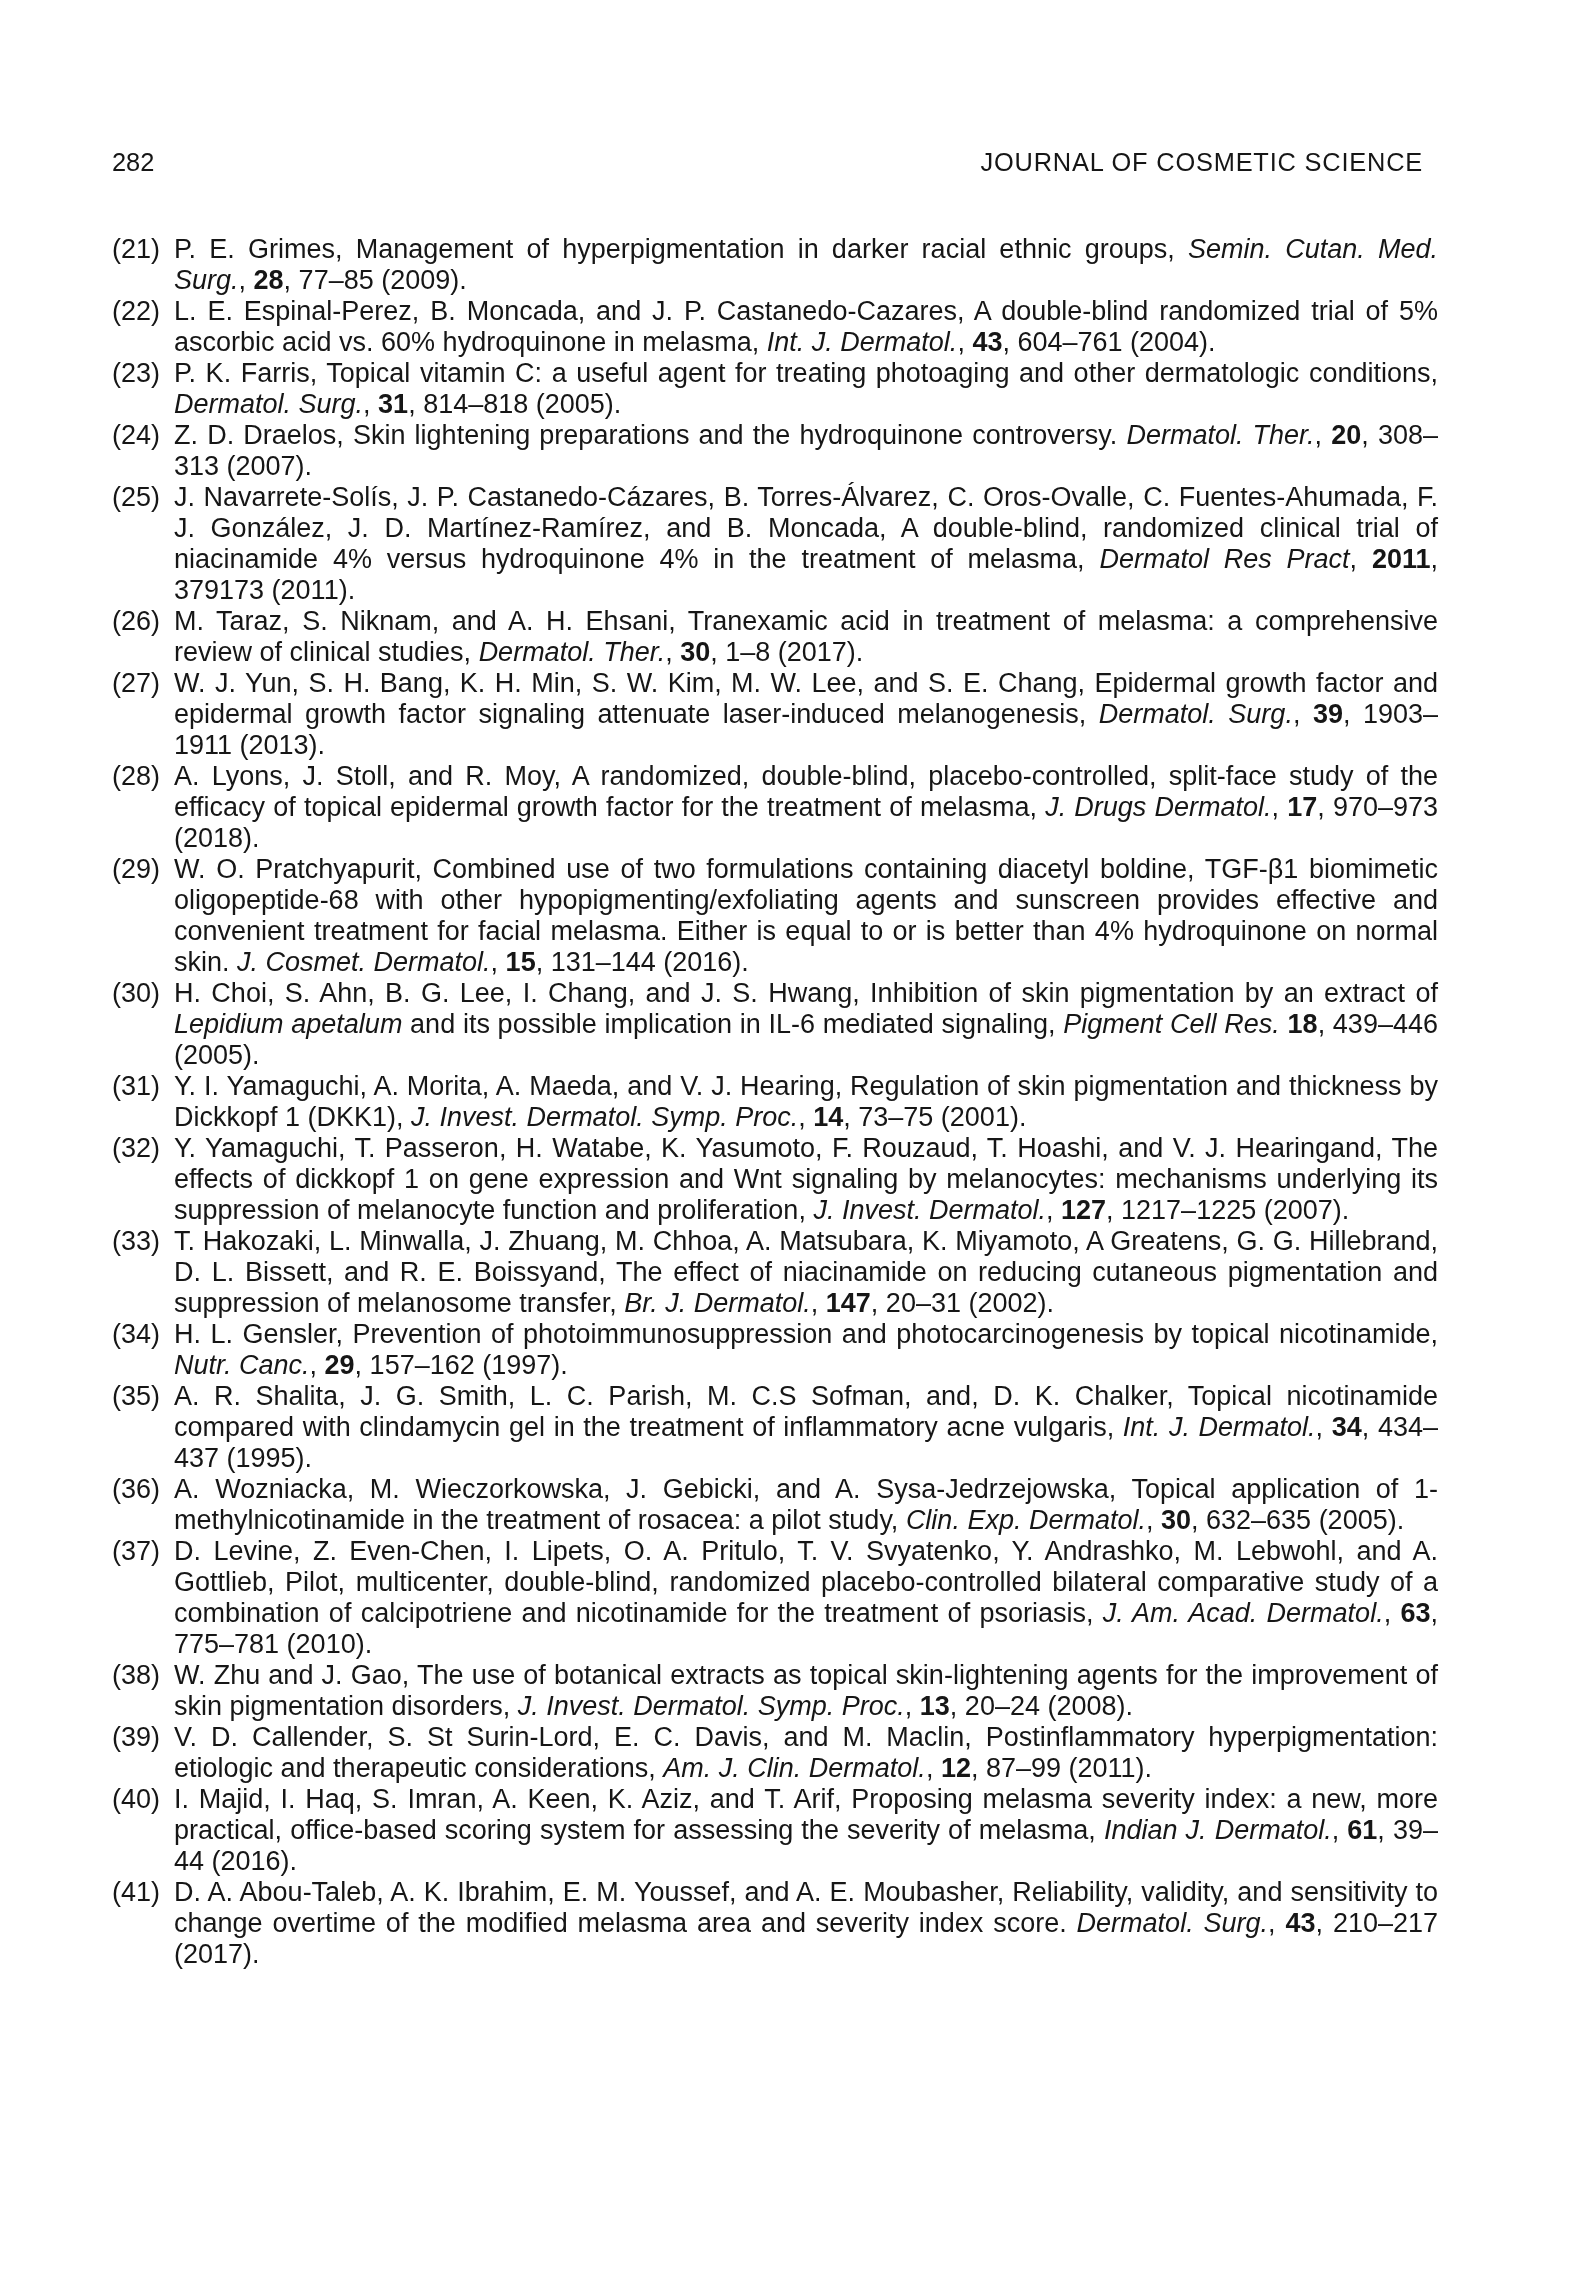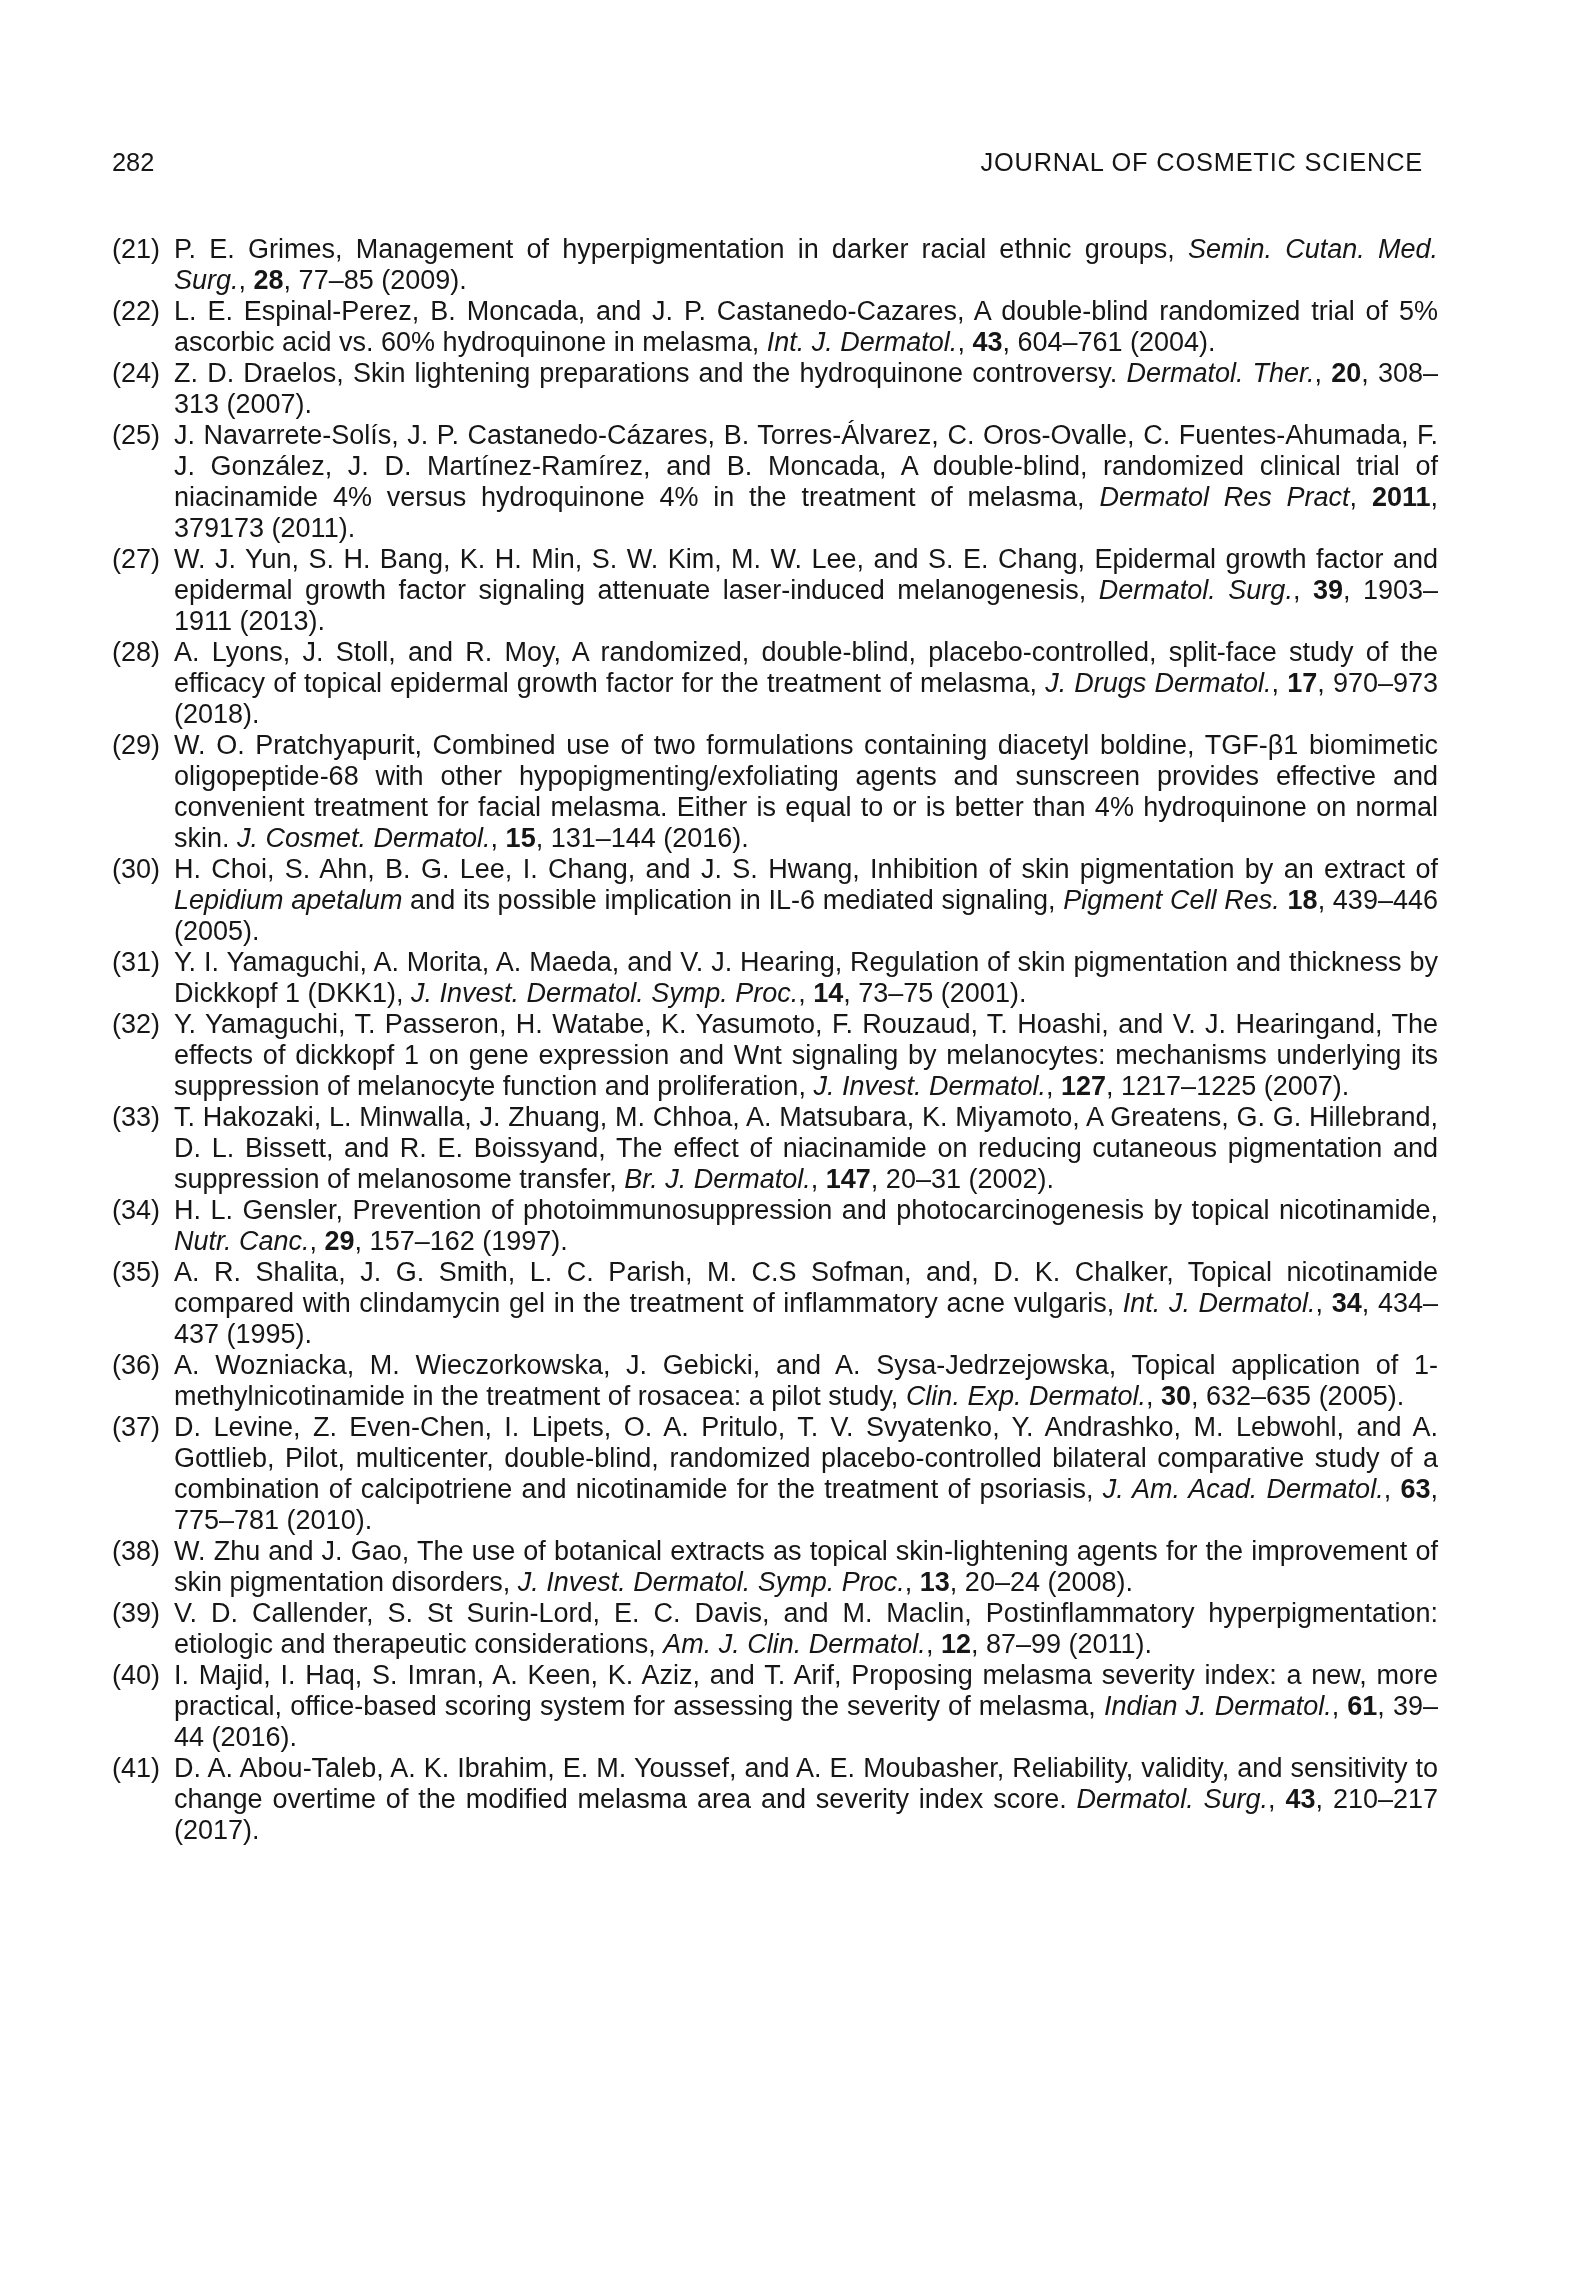--- a/index.html
+++ b/index.html
@@ -60,22 +60,24 @@
 <body>
 
 <div class="page">
   <header class="page-header">
     <span class="page-number">282</span>
     <h1 class="journal-title">JOURNAL OF COSMETIC SCIENCE</h1>
   </header>
   <main class="references" id="refs">
       <p class="ref"><span class="ref-num">(21)</span><span class="seg-plain">P. E. Grimes, Management of hyperpigmentation in darker racial ethnic groups, </span><span class="seg-italic">Semin. Cutan. Med. Surg.</span><span class="seg-plain">, </span><span class="seg-bold">28</span><span class="seg-plain">, 77–85 (2009).</span></p>
       <p class="ref"><span class="ref-num">(22)</span><span class="seg-plain">L. E. Espinal-Perez, B. Moncada, and J. P. Castanedo-Cazares, A double-blind randomized trial of 5% ascorbic acid vs. 60% hydroquinone in melasma, </span><span class="seg-italic">Int. J. Dermatol.</span><span class="seg-plain">, </span><span class="seg-bold">43</span><span class="seg-plain">, 604–761 (2004).</span></p>
+      <p class="ref"><span class="ref-num">(23)</span><span class="seg-plain">P. K. Farris, Topical vitamin C: a useful agent for treating photoaging and other dermatologic conditions, </span><span class="seg-italic">Dermatol. Surg.</span><span class="seg-plain">, </span><span class="seg-bold">31</span><span class="seg-plain">, 814–818 (2005).</span></p>
       <p class="ref"><span class="ref-num">(24)</span><span class="seg-plain">Z. D. Draelos, Skin lightening preparations and the hydroquinone controversy. </span><span class="seg-italic">Dermatol. Ther.</span><span class="seg-plain">, </span><span class="seg-bold">20</span><span class="seg-plain">, 308–313 (2007).</span></p>
       <p class="ref"><span class="ref-num">(25)</span><span class="seg-plain">J. Navarrete-Solís, J. P. Castanedo-Cázares, B. Torres-Álvarez, C. Oros-Ovalle, C. Fuentes-Ahumada, F. J. González, J. D. Martínez-Ramírez, and B. Moncada, A double-blind, randomized clinical trial of niacinamide 4% versus hydroquinone 4% in the treatment of melasma, </span><span class="seg-italic">Dermatol Res Pract</span><span class="seg-plain">, </span><span class="seg-bold">2011</span><span class="seg-plain">, 379173 (2011).</span></p>
+      <p class="ref"><span class="ref-num">(26)</span><span class="seg-plain">M. Taraz, S. Niknam, and A. H. Ehsani, Tranexamic acid in treatment of melasma: a comprehensive review of clinical studies, </span><span class="seg-italic">Dermatol. Ther.</span><span class="seg-plain">, </span><span class="seg-bold">30</span><span class="seg-plain">, 1–8 (2017).</span></p>
       <p class="ref"><span class="ref-num">(27)</span><span class="seg-plain">W. J. Yun, S. H. Bang, K. H. Min, S. W. Kim, M. W. Lee, and S. E. Chang, Epidermal growth factor and epidermal growth factor signaling attenuate laser-induced melanogenesis, </span><span class="seg-italic">Dermatol. Surg.</span><span class="seg-plain">, </span><span class="seg-bold">39</span><span class="seg-plain">, 1903–1911 (2013).</span></p>
       <p class="ref"><span class="ref-num">(28)</span><span class="seg-plain">A. Lyons, J. Stoll, and R. Moy, A randomized, double-blind, placebo-controlled, split-face study of the efficacy of topical epidermal growth factor for the treatment of melasma, </span><span class="seg-italic">J. Drugs Dermatol.</span><span class="seg-plain">, </span><span class="seg-bold">17</span><span class="seg-plain">, 970–973 (2018).</span></p>
       <p class="ref"><span class="ref-num">(29)</span><span class="seg-plain">W. O. Pratchyapurit, Combined use of two formulations containing diacetyl boldine, TGF-β1 biomimetic oligopeptide-68 with other hypopigmenting/exfoliating agents and sunscreen provides effective and convenient treatment for facial melasma. Either is equal to or is better than 4% hydroquinone on normal skin. </span><span class="seg-italic">J. Cosmet. Dermatol.</span><span class="seg-plain">, </span><span class="seg-bold">15</span><span class="seg-plain">, 131–144 (2016).</span></p>
       <p class="ref"><span class="ref-num">(30)</span><span class="seg-plain">H. Choi, S. Ahn, B. G. Lee, I. Chang, and J. S. Hwang, Inhibition of skin pigmentation by an extract of </span><span class="seg-italic">Lepidium apetalum</span><span class="seg-plain"> and its possible implication in IL-6 mediated signaling, </span><span class="seg-italic">Pigment Cell Res.</span><span class="seg-plain"> </span><span class="seg-bold">18</span><span class="seg-plain">, 439–446 (2005).</span></p>
       <p class="ref"><span class="ref-num">(31)</span><span class="seg-plain">Y. I. Yamaguchi, A. Morita, A. Maeda, and V. J. Hearing, Regulation of skin pigmentation and thickness by Dickkopf 1 (DKK1), </span><span class="seg-italic">J. Invest. Dermatol. Symp. Proc.</span><span class="seg-plain">, </span><span class="seg-bold">14</span><span class="seg-plain">, 73–75 (2001).</span></p>
       <p class="ref"><span class="ref-num">(32)</span><span class="seg-plain">Y. Yamaguchi, T. Passeron, H. Watabe, K. Yasumoto, F. Rouzaud, T. Hoashi, and V. J. Hearingand, The effects of dickkopf 1 on gene expression and Wnt signaling by melanocytes: mechanisms underlying its suppression of melanocyte function and proliferation, </span><span class="seg-italic">J. Invest. Dermatol.</span><span class="seg-plain">, </span><span class="seg-bold">127</span><span class="seg-plain">, 1217–1225 (2007).</span></p>
       <p class="ref"><span class="ref-num">(33)</span><span class="seg-plain">T. Hakozaki, L. Minwalla, J. Zhuang, M. Chhoa, A. Matsubara, K. Miyamoto, A Greatens, G. G. Hillebrand, D. L. Bissett, and R. E. Boissyand, The effect of niacinamide on reducing cutaneous pigmentation and suppression of melanosome transfer, </span><span class="seg-italic">Br. J. Dermatol.</span><span class="seg-plain">, </span><span class="seg-bold">147</span><span class="seg-plain">, 20–31 (2002).</span></p>
       <p class="ref"><span class="ref-num">(34)</span><span class="seg-plain">H. L. Gensler, Prevention of photoimmunosuppression and photocarcinogenesis by topical nicotinamide, </span><span class="seg-italic">Nutr. Canc.</span><span class="seg-plain">, </span><span class="seg-bold">29</span><span class="seg-plain">, 157–162 (1997).</span></p>
       <p class="ref"><span class="ref-num">(35)</span><span class="seg-plain">A. R. Shalita, J. G. Smith, L. C. Parish, M. C.S Sofman, and, D. K. Chalker, Topical nicotinamide compared with clindamycin gel in the treatment of inflammatory acne vulgaris, </span><span class="seg-italic">Int. J. Dermatol.</span><span class="seg-plain">, </span><span class="seg-bold">34</span><span class="seg-plain">, 434–437 (1995).</span></p>
       <p class="ref"><span class="ref-num">(36)</span><span class="seg-plain">A. Wozniacka, M. Wieczorkowska, J. Gebicki, and A. Sysa-Jedrzejowska, Topical application of 1-methylnicotinamide in the treatment of rosacea: a pilot study, </span><span class="seg-italic">Clin. Exp. Dermatol.</span><span class="seg-plain">, </span><span class="seg-bold">30</span><span class="seg-plain">, 632–635 (2005).</span></p>

